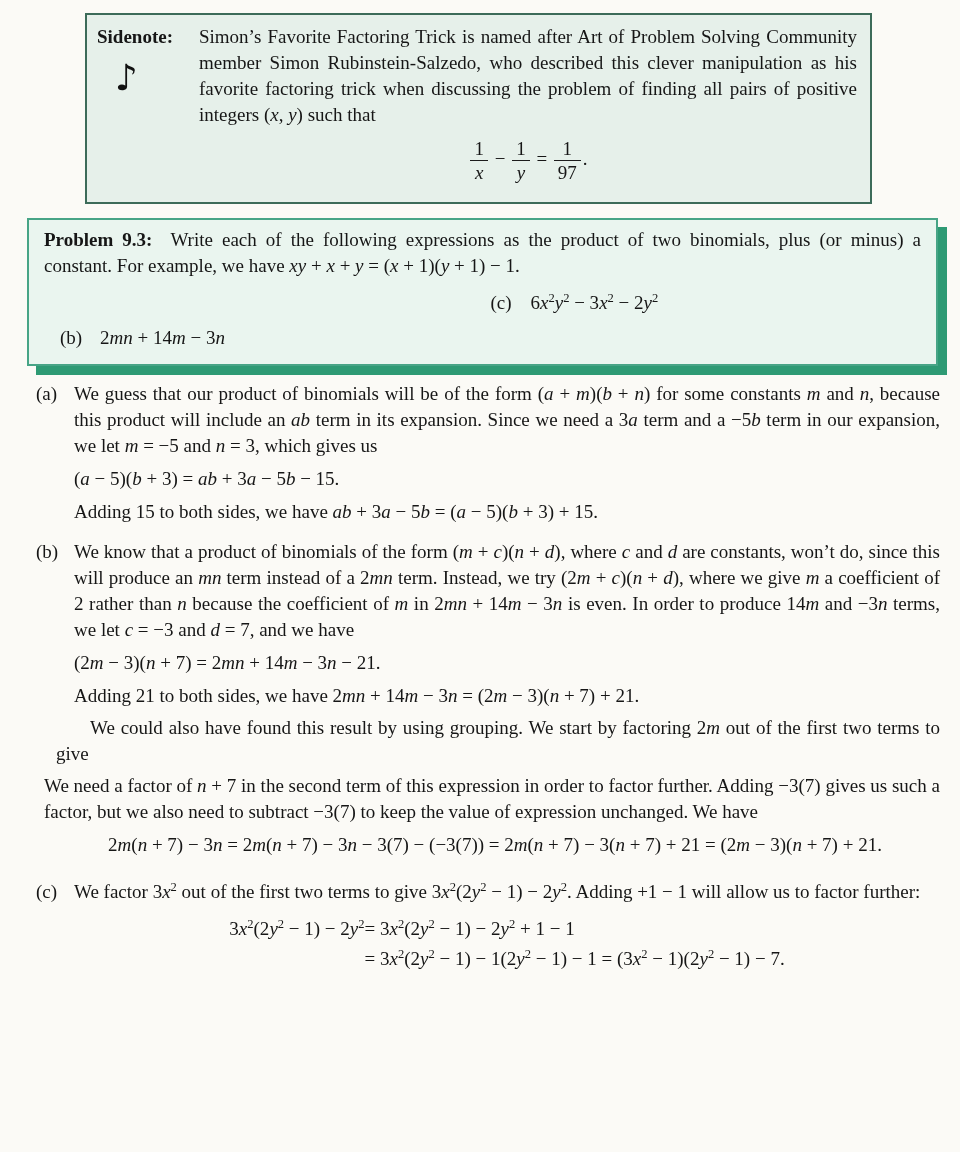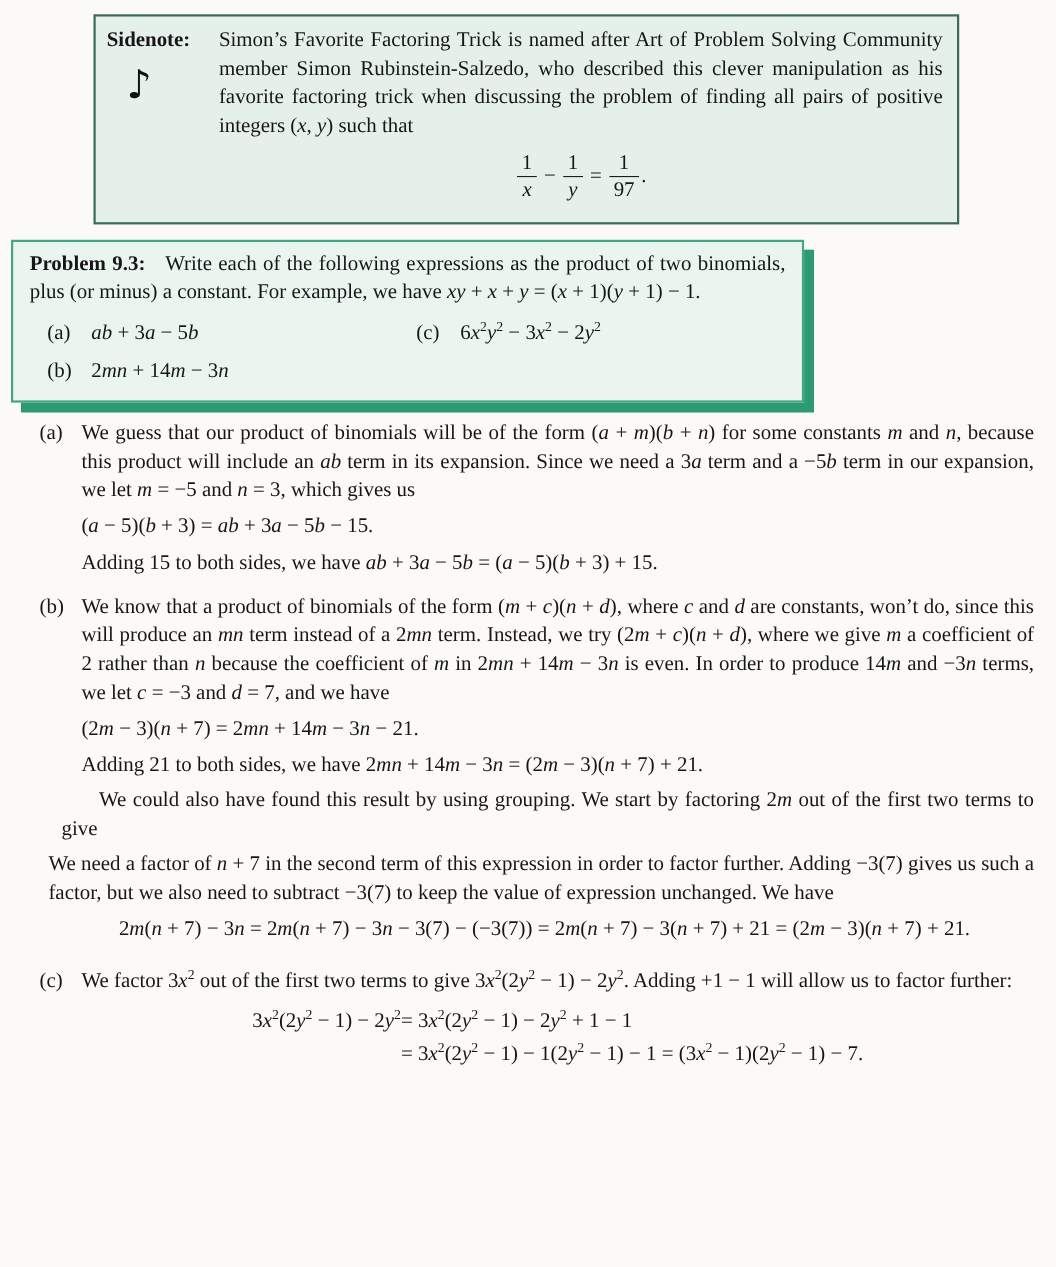--- a/index.html
+++ b/index.html
@@ -31,21 +31,21 @@
   }
   .sn-body { flex:1; }
   .sn-eq { text-align:center; margin:10px 0 8px; }
   .frac { display:inline-block; vertical-align:middle; text-align:center; line-height:1.12; padding:0 2px; }
   .fnum { display:block; border-bottom:1.5px solid #1c1c1c; padding:0 4px 1px; }
   .fden { display:block; padding:1px 4px 0; }
   .sn-footer { margin-top:8px; }
 
   
   .problem-box {
-    margin:14px 0 0 10px; width:721px;
+    margin:14px 0 0 27px; width:911px;
     border:2px solid #47a486; background:#eaf5ef;
     box-shadow:9px 9px 0 0 #2e9a74;
     padding:7px 15px 11px;
   }
   .plabel { font-weight:bold; margin-right:18px; }
   .prob-items { display:grid; grid-template-columns:1fr 1fr; margin:11px 0 2px 16px; row-gap:9px; }
   .pi-a { grid-column:1; grid-row:1; }
   .pi-c { grid-column:2; grid-row:1; }
   .pi-b { grid-column:1; grid-row:2; }
   .imarker { display:inline-block; width:40px; }
@@ -80,23 +80,20 @@
       <p class="just"><span>Simon’s Favorite Factoring Trick is named after Art of Problem Solving Community member Simon Rubinstein-Salzedo, who described this clever manipulation as his favorite factoring trick when discussing the problem of finding all pairs of positive integers (</span><span class="it">x</span><span>, </span><span class="it">y</span><span>) such that</span></p>
       <div class="sn-eq"><span class="frac"><span class="fnum">1</span><span class="fden it">x</span></span><span> − </span><span class="frac"><span class="fnum">1</span><span class="fden it">y</span></span><span> = </span><span class="frac"><span class="fnum">1</span><span class="fden">97</span></span><span>.</span></div>
     </div>
   </div>
 
   <div class="problem-box">
     <p class="just">
       <span class="plabel">Problem 9.3:</span><span><span>Write each of the following expressions as the product of two binomials, plus (or minus) a constant. For example, we have </span><span class="it">xy</span><span> + </span><span class="it">x</span><span> + </span><span class="it">y</span><span> = (</span><span class="it">x</span><span> + 1)(</span><span class="it">y</span><span> + 1) − 1.</span></span>
     </p>
     <div class="prob-items">
-      <div class="pi-a">
-        <span class="imarker">(a)</span><span><span class="it">ab</span><span> + 3</span><span class="it">a</span><span> − 5</span><span class="it">b</span></span>
-      </div>
       <div class="pi-c">
         <span class="imarker">(c)</span><span><span>6</span><span class="it">x</span><sup>2</sup><span class="it">y</span><sup>2</sup><span> − 3</span><span class="it">x</span><sup>2</sup><span> − 2</span><span class="it">y</span><sup>2</sup></span>
       </div>
       <div class="pi-b">
         <span class="imarker">(b)</span><span><span>2</span><span class="it">mn</span><span> + 14</span><span class="it">m</span><span> − 3</span><span class="it">n</span></span>
       </div>
     </div>
   </div>
 
 

